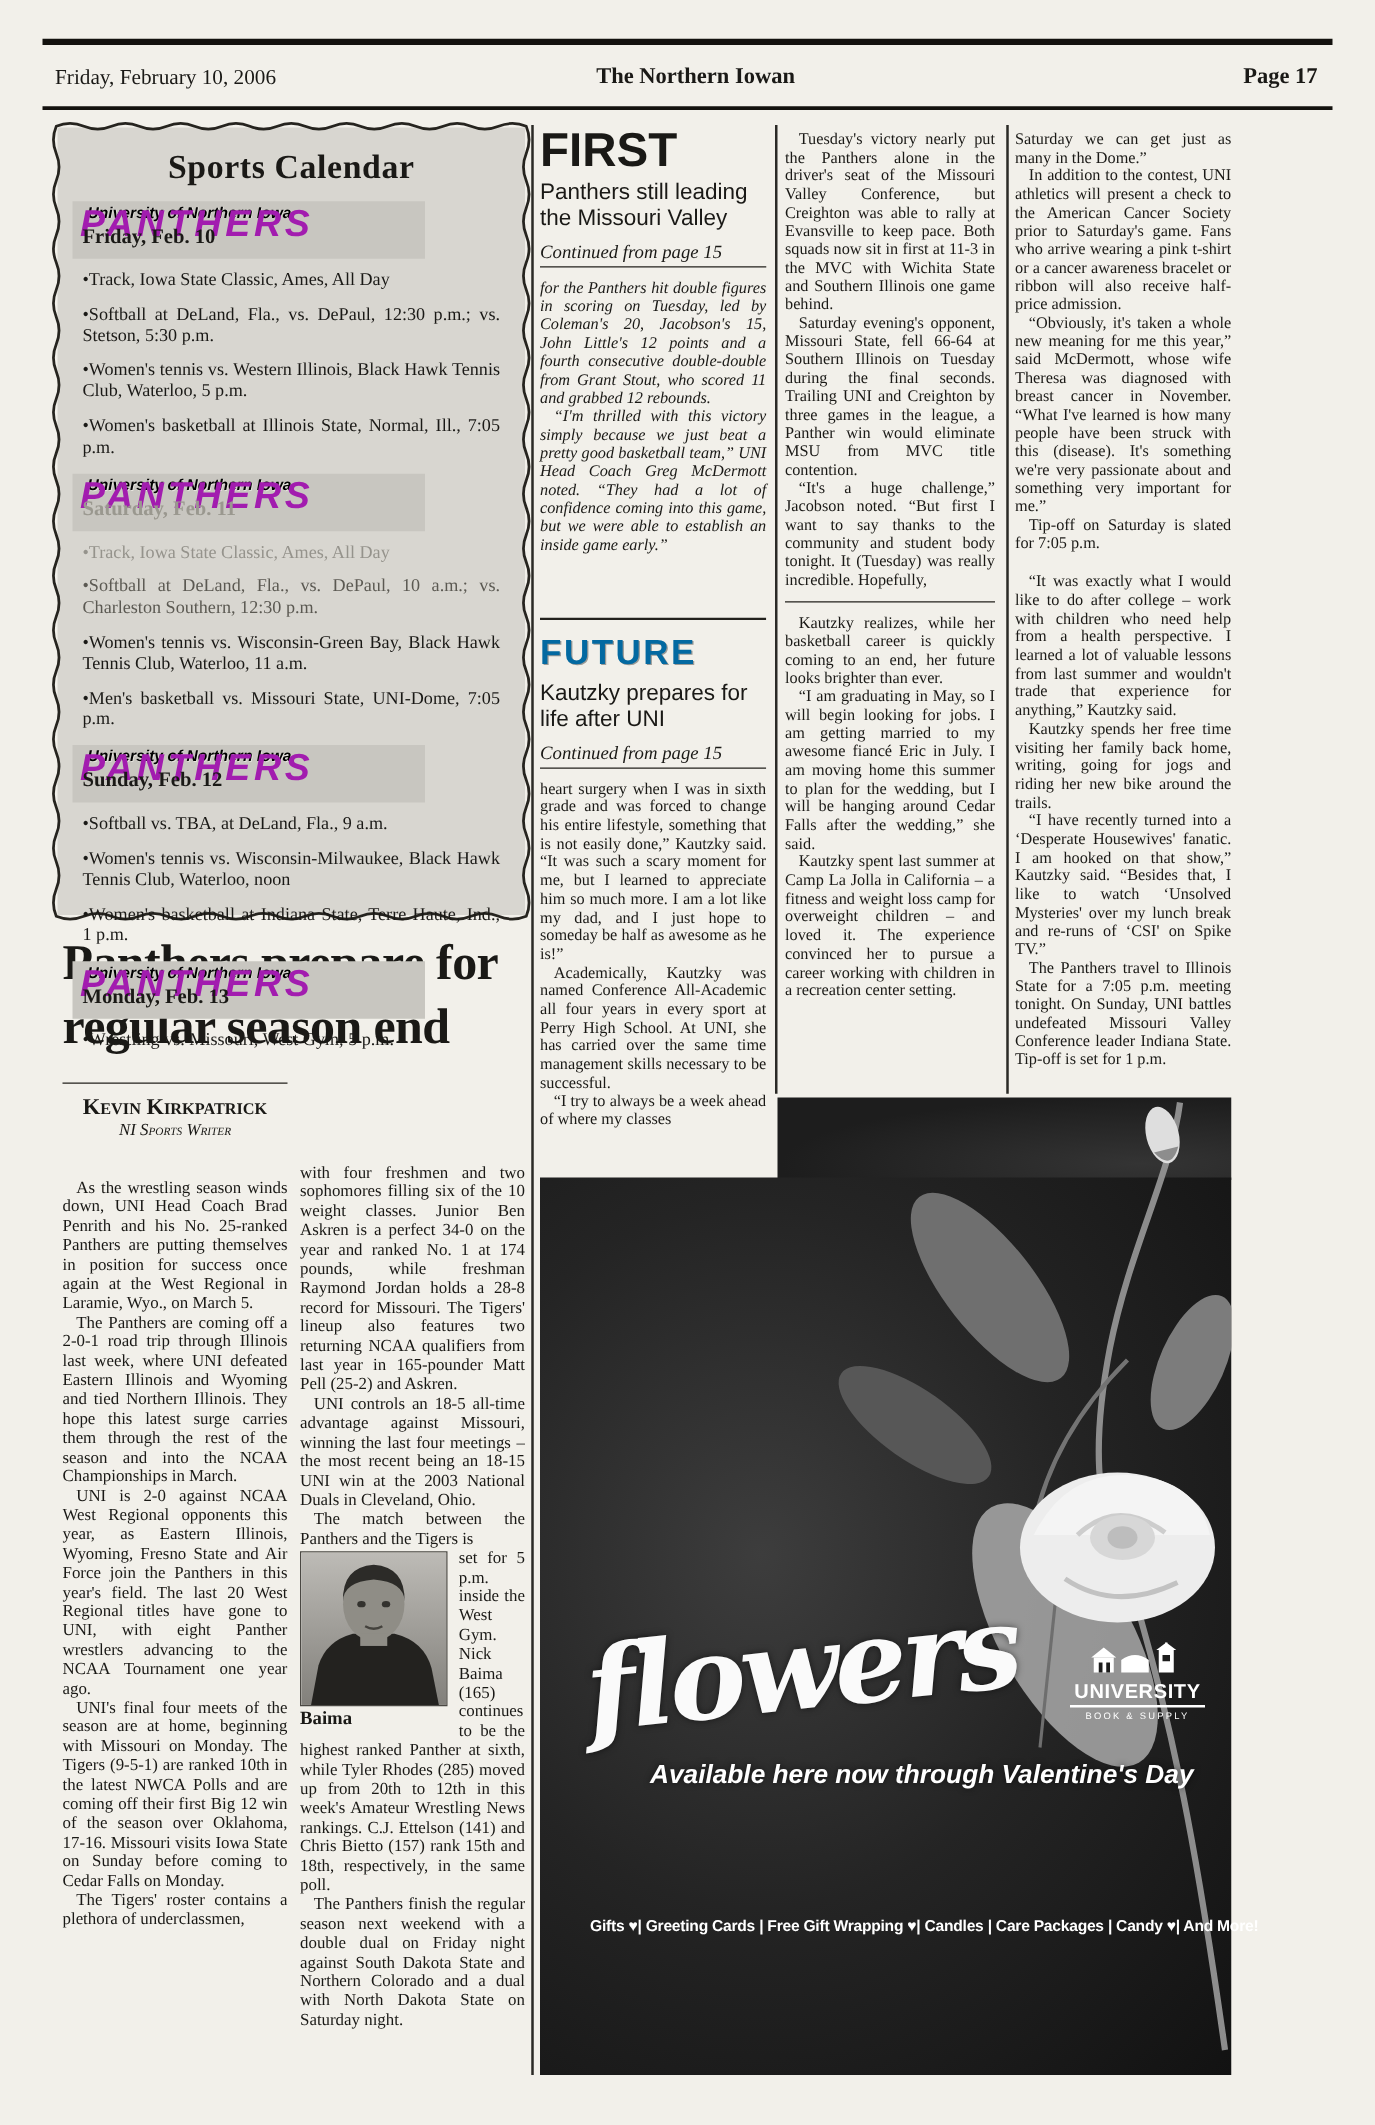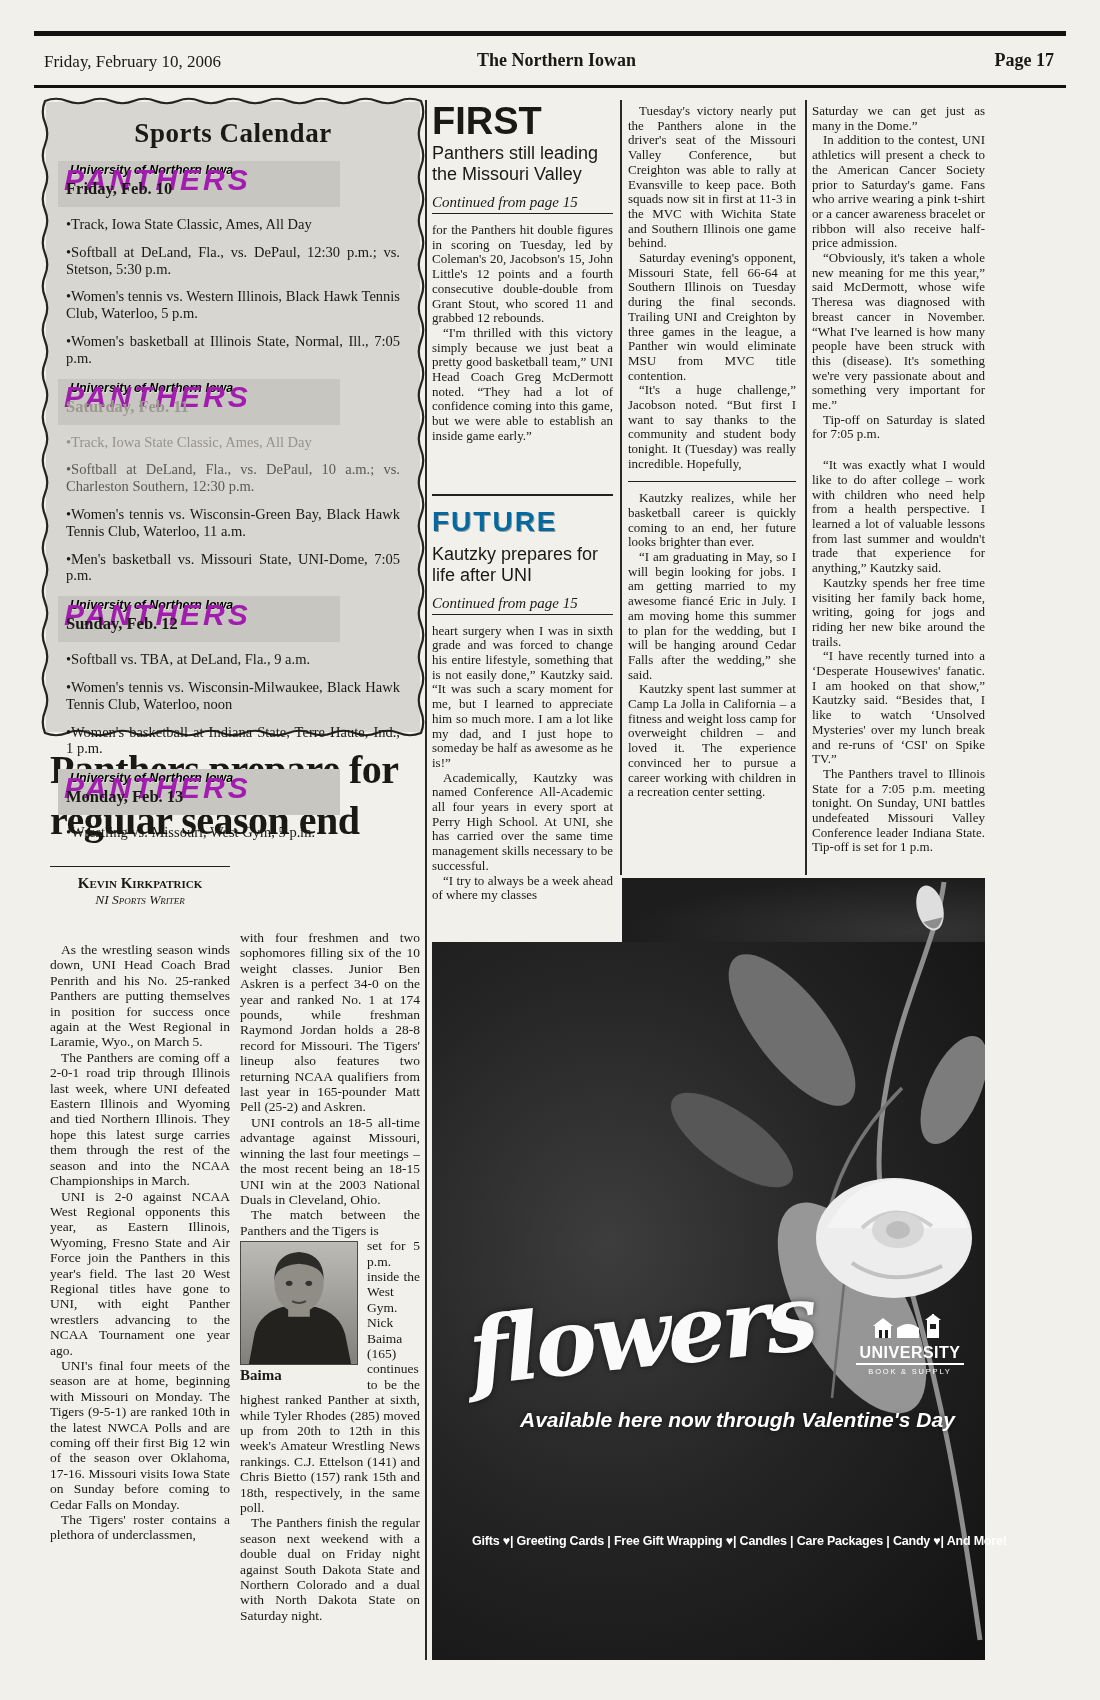--- a/index.html
+++ b/index.html
@@ -63,21 +63,21 @@
   
   .slug { font-family:"Liberation Sans",sans-serif; font-weight:bold; font-size:38px; line-height:38px; letter-spacing:0; }
   .slug.future { font-size:28px; color:#0369a1; text-shadow:1px 1px 0 #9b9a96; letter-spacing:2px; }
   .subhead { font-family:"Liberation Sans",sans-serif; font-size:18px; line-height:21px; margin-top:3px; }
   .continued { font-style:italic; font-size:15px; margin-top:9px; padding-bottom:2px; border-bottom:1.6px solid #23211d; }
   .sect-rule { height:1.6px; background:#23211d; }
 
   
   .headline { left:50px; top:744px; width:376px; font-weight:bold; font-size:40px; line-height:51px; letter-spacing:-0.5px; }
   .byline { left:50px; top:866px; width:180px; border-top:1.5px solid #23211d; padding-top:8px; text-align:center; }
-  .byline-name { font-variant:small-caps; font-weight:bold; font-size:15px; }
+  .byline-name { font-variant:small-caps; font-weight:bold; font-size:18px; }
   .byline-title { font-variant:small-caps; font-style:italic; font-size:13.5px; }
 
   .baima { float:left; width:120px; margin:3px 7px 0 0; }
   .baima-photo { width:118px; height:124px; border:1px solid #4a4843; display:block; }
   .baima figcaption { font-weight:bold; font-size:15px; padding-top:3px; }
 
   
   .ad { left:432px; top:878px; width:553px; height:782px; }
   .ad-top { position:absolute; left:190px; top:0; width:363px; height:66px;
     background:radial-gradient(ellipse at 80% 80%, #343434 0%, #1d1d1d 70%); }
@@ -200,21 +200,21 @@
 
       <div class="cal-item-text">Wrestling vs. Missouri, West Gym, 5 p.m.</div>
     </div>
     </div>
 </div>
 
 <div class="abs" style="left:432px; top:102px; width:181px;">
   <div class="slug">FIRST</div>
   <div class="subhead">Panthers still leading the Missouri Valley</div>
   <div class="continued">Continued from page 15</div>
-  <div class="body-text" style="margin-top:9px;">
+  <div class="body-text" style="margin-top:9px;font-style:italic;">
       <p class="cont">for the Panthers hit double figures in scoring on Tuesday, led by Coleman's 20, Jacobson's 15, John Little's 12 points and a fourth consecutive double-double from Grant Stout, who scored 11 and grabbed 12 rebounds.</p>
       <p>“I'm thrilled with this victory simply because we just beat a pretty good basketball team,” UNI Head Coach Greg McDermott noted. “They had a lot of confidence coming into this game, but we were able to establish an inside game early.”</p>
     </div>
 </div>
 
 <div class="abs" style="left:432px; top:494px; width:181px; height:442px; overflow:hidden;">
   <div class="sect-rule"></div>
   <div class="slug future" style="margin-top:7px;">FUTURE</div>
   <div class="subhead">Kautzky prepares for life after UNI</div>
   <div class="continued">Continued from page 15</div>

